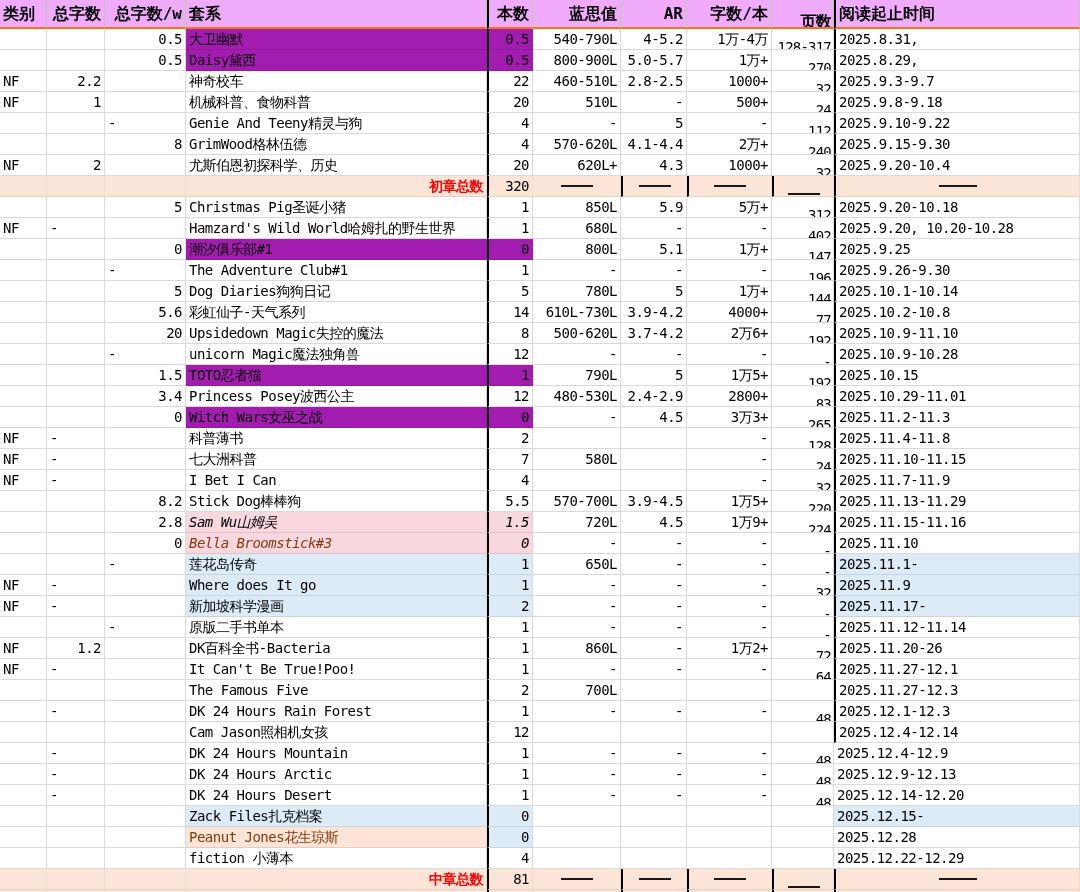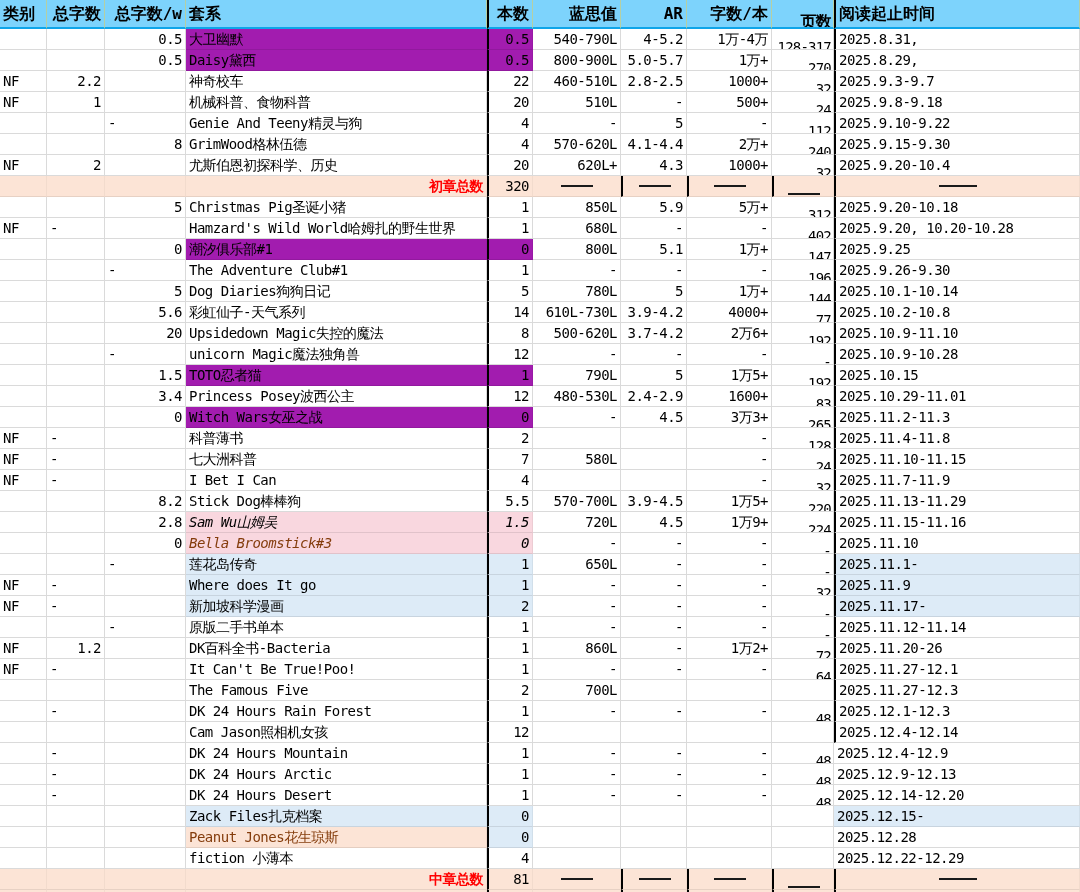--- a/index.html
+++ b/index.html
@@ -13,23 +13,23 @@
     grid-template-columns:47px 58px 81px 301px 46px 88px 66px 85px 62px 246px;
     width:1080px;
   }
   .cell{
     box-sizing:border-box;height:21px;line-height:20px;padding:0 3px;
     border-right:1px solid #DADADA;border-bottom:1px solid #DADADA;
     overflow:hidden;white-space:nowrap;font-size:14px;letter-spacing:-0.5px;
   }
   
   .hd{
-    height:29px;line-height:28px;background:#7dd3fc;font-weight:bold;
+    height:29px;line-height:28px;background:#f0abfc;font-weight:bold;
     font-size:16px;letter-spacing:0;text-align:center;
-    border-bottom:2px solid #0ea5e9;border-right:1px solid #b5cfa3;
+    border-bottom:2px solid #f97316;border-right:1px solid #b5cfa3;
   }
   .hd.c0{text-align:left;}
   
   .c0{text-align:left;}
   .c1,.c2,.c4,.c5,.c6,.c7,.c8{text-align:right;}
   .c3,.c9{text-align:left;}
   .c8{padding:8px 2px;letter-spacing:-0.8px;}
   .dashL{text-align:left;}
   
   .thickL{border-left:2.5px solid #000;}
@@ -234,21 +234,21 @@
       <div class="cell c7">1万5+</div>
       <div class="cell c8">192</div>
       <div class="cell c9 thickL">2025.10.15</div>
       <div class="cell c0"></div>
       <div class="cell c1"></div>
       <div class="cell c2">3.4</div>
       <div class="cell c3">Princess Posey波西公主</div>
       <div class="cell c4 thickL">12</div>
       <div class="cell c5">480-530L</div>
       <div class="cell c6">2.4-2.9</div>
-      <div class="cell c7">1600+</div>
+      <div class="cell c7">2800+</div>
       <div class="cell c8">83</div>
       <div class="cell c9 thickL">2025.10.29-11.01</div>
       <div class="cell c0"></div>
       <div class="cell c1"></div>
       <div class="cell c2">0</div>
       <div class="cell c3 f-y">Witch Wars女巫之战</div>
       <div class="cell c4 thickL f-y">0</div>
       <div class="cell c5">-</div>
       <div class="cell c6">4.5</div>
       <div class="cell c7">3万3+</div>

